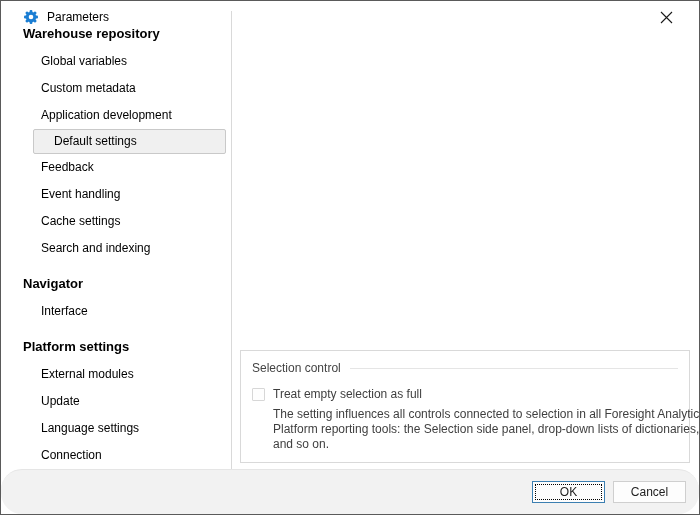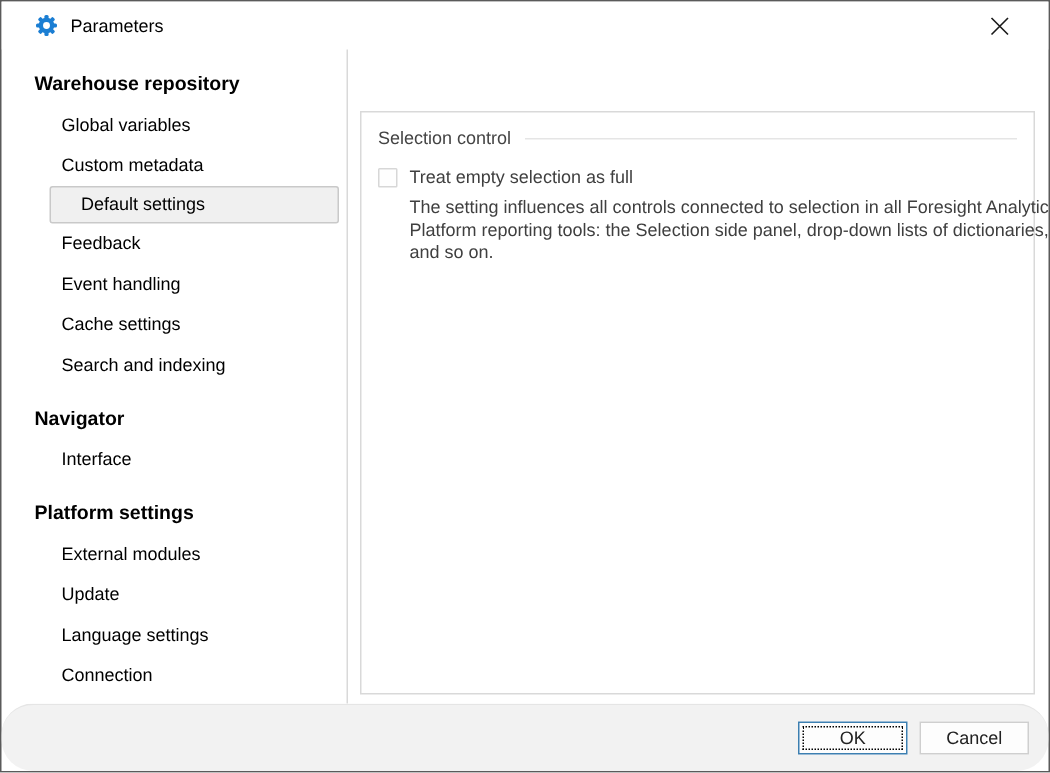--- a/index.html
+++ b/index.html
@@ -12,21 +12,21 @@
     font-size:12px; color:#1a1a1a; overflow:hidden;
   }
 
   
   .titlebar { height:32px; display:flex; align-items:center; padding:0 22px; background:#ffffff; }
   .titlebar .gear { width:16px; height:16px; margin-right:8px; flex:0 0 auto; }
   .titlebar .title { font-size:12px; color:#000; }
   .close-btn { margin-left:auto; width:22px; height:22px; display:flex; align-items:center; justify-content:center; cursor:default; }
 
   
-  .body { display:flex; height:436px; }
+  .body { display:flex; height:436px;align-items:flex-end; }
 
   .sidebar { width:231px; flex:0 0 auto; border-right:1px solid #d9d9d9; padding-top:5px; overflow:hidden; }
   .section-header { font-weight:bold; font-size:13px; color:#000; padding:10px 0 7px 22px; }
   .section-header.later { margin-top:4px; }
   .side-item { height:27px; line-height:27px; padding-left:40px; color:#000; cursor:default; white-space:nowrap; }
   .side-item.selected {
     background:#f0f0f0; border:1px solid #c9c9c9; border-radius:2px;
     margin:0 5px 0 32px; padding-left:20px; height:25px; line-height:23px;
   }
 
@@ -84,20 +84,21 @@
       </svg>
     </span>
   </div>
 
   <div class="body">
 
     <div class="sidebar">
       <div class="section-header">Warehouse repository</div>
       <div class="side-item">Global variables</div>
       <div class="side-item">Custom metadata</div>
+      <div class="side-item">Application development</div>
       <div class="side-item selected">Default settings</div>
       <div class="side-item">Feedback</div>
       <div class="side-item">Event handling</div>
       <div class="side-item">Cache settings</div>
       <div class="side-item">Search and indexing</div>
 
       <div class="section-header later">Navigator</div>
       <div class="side-item">Interface</div>
 
       <div class="section-header later">Platform settings</div>

